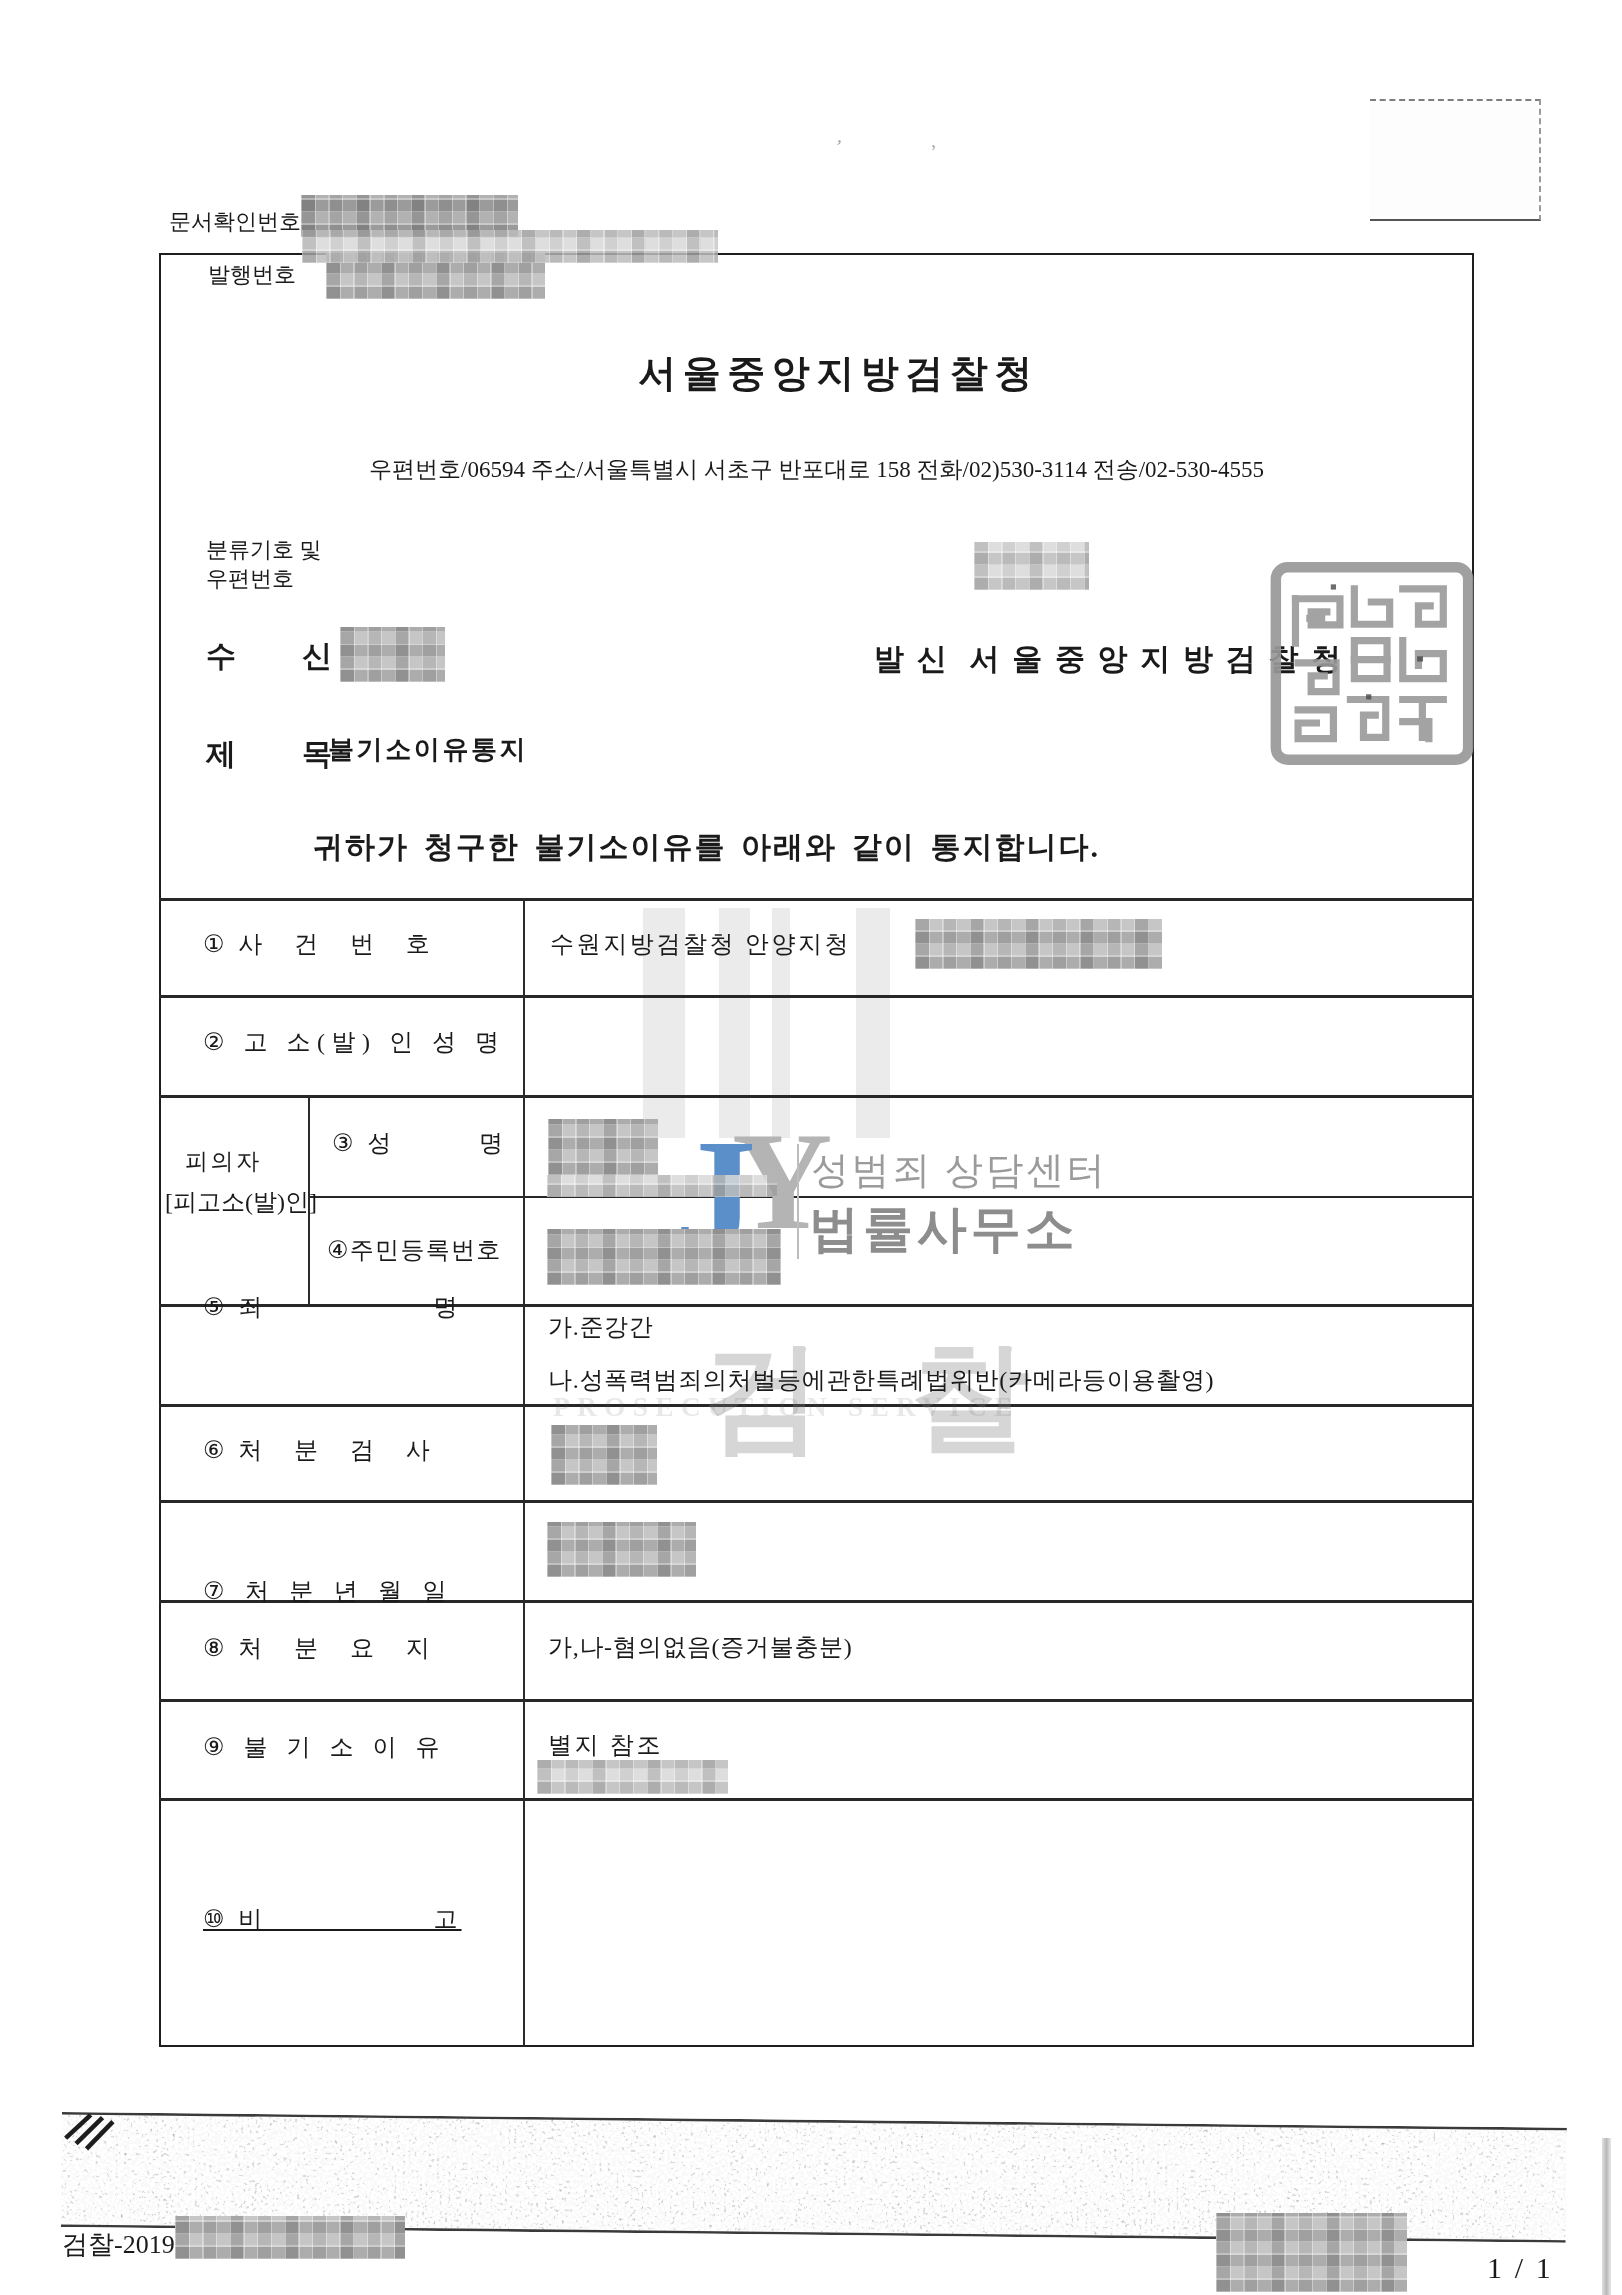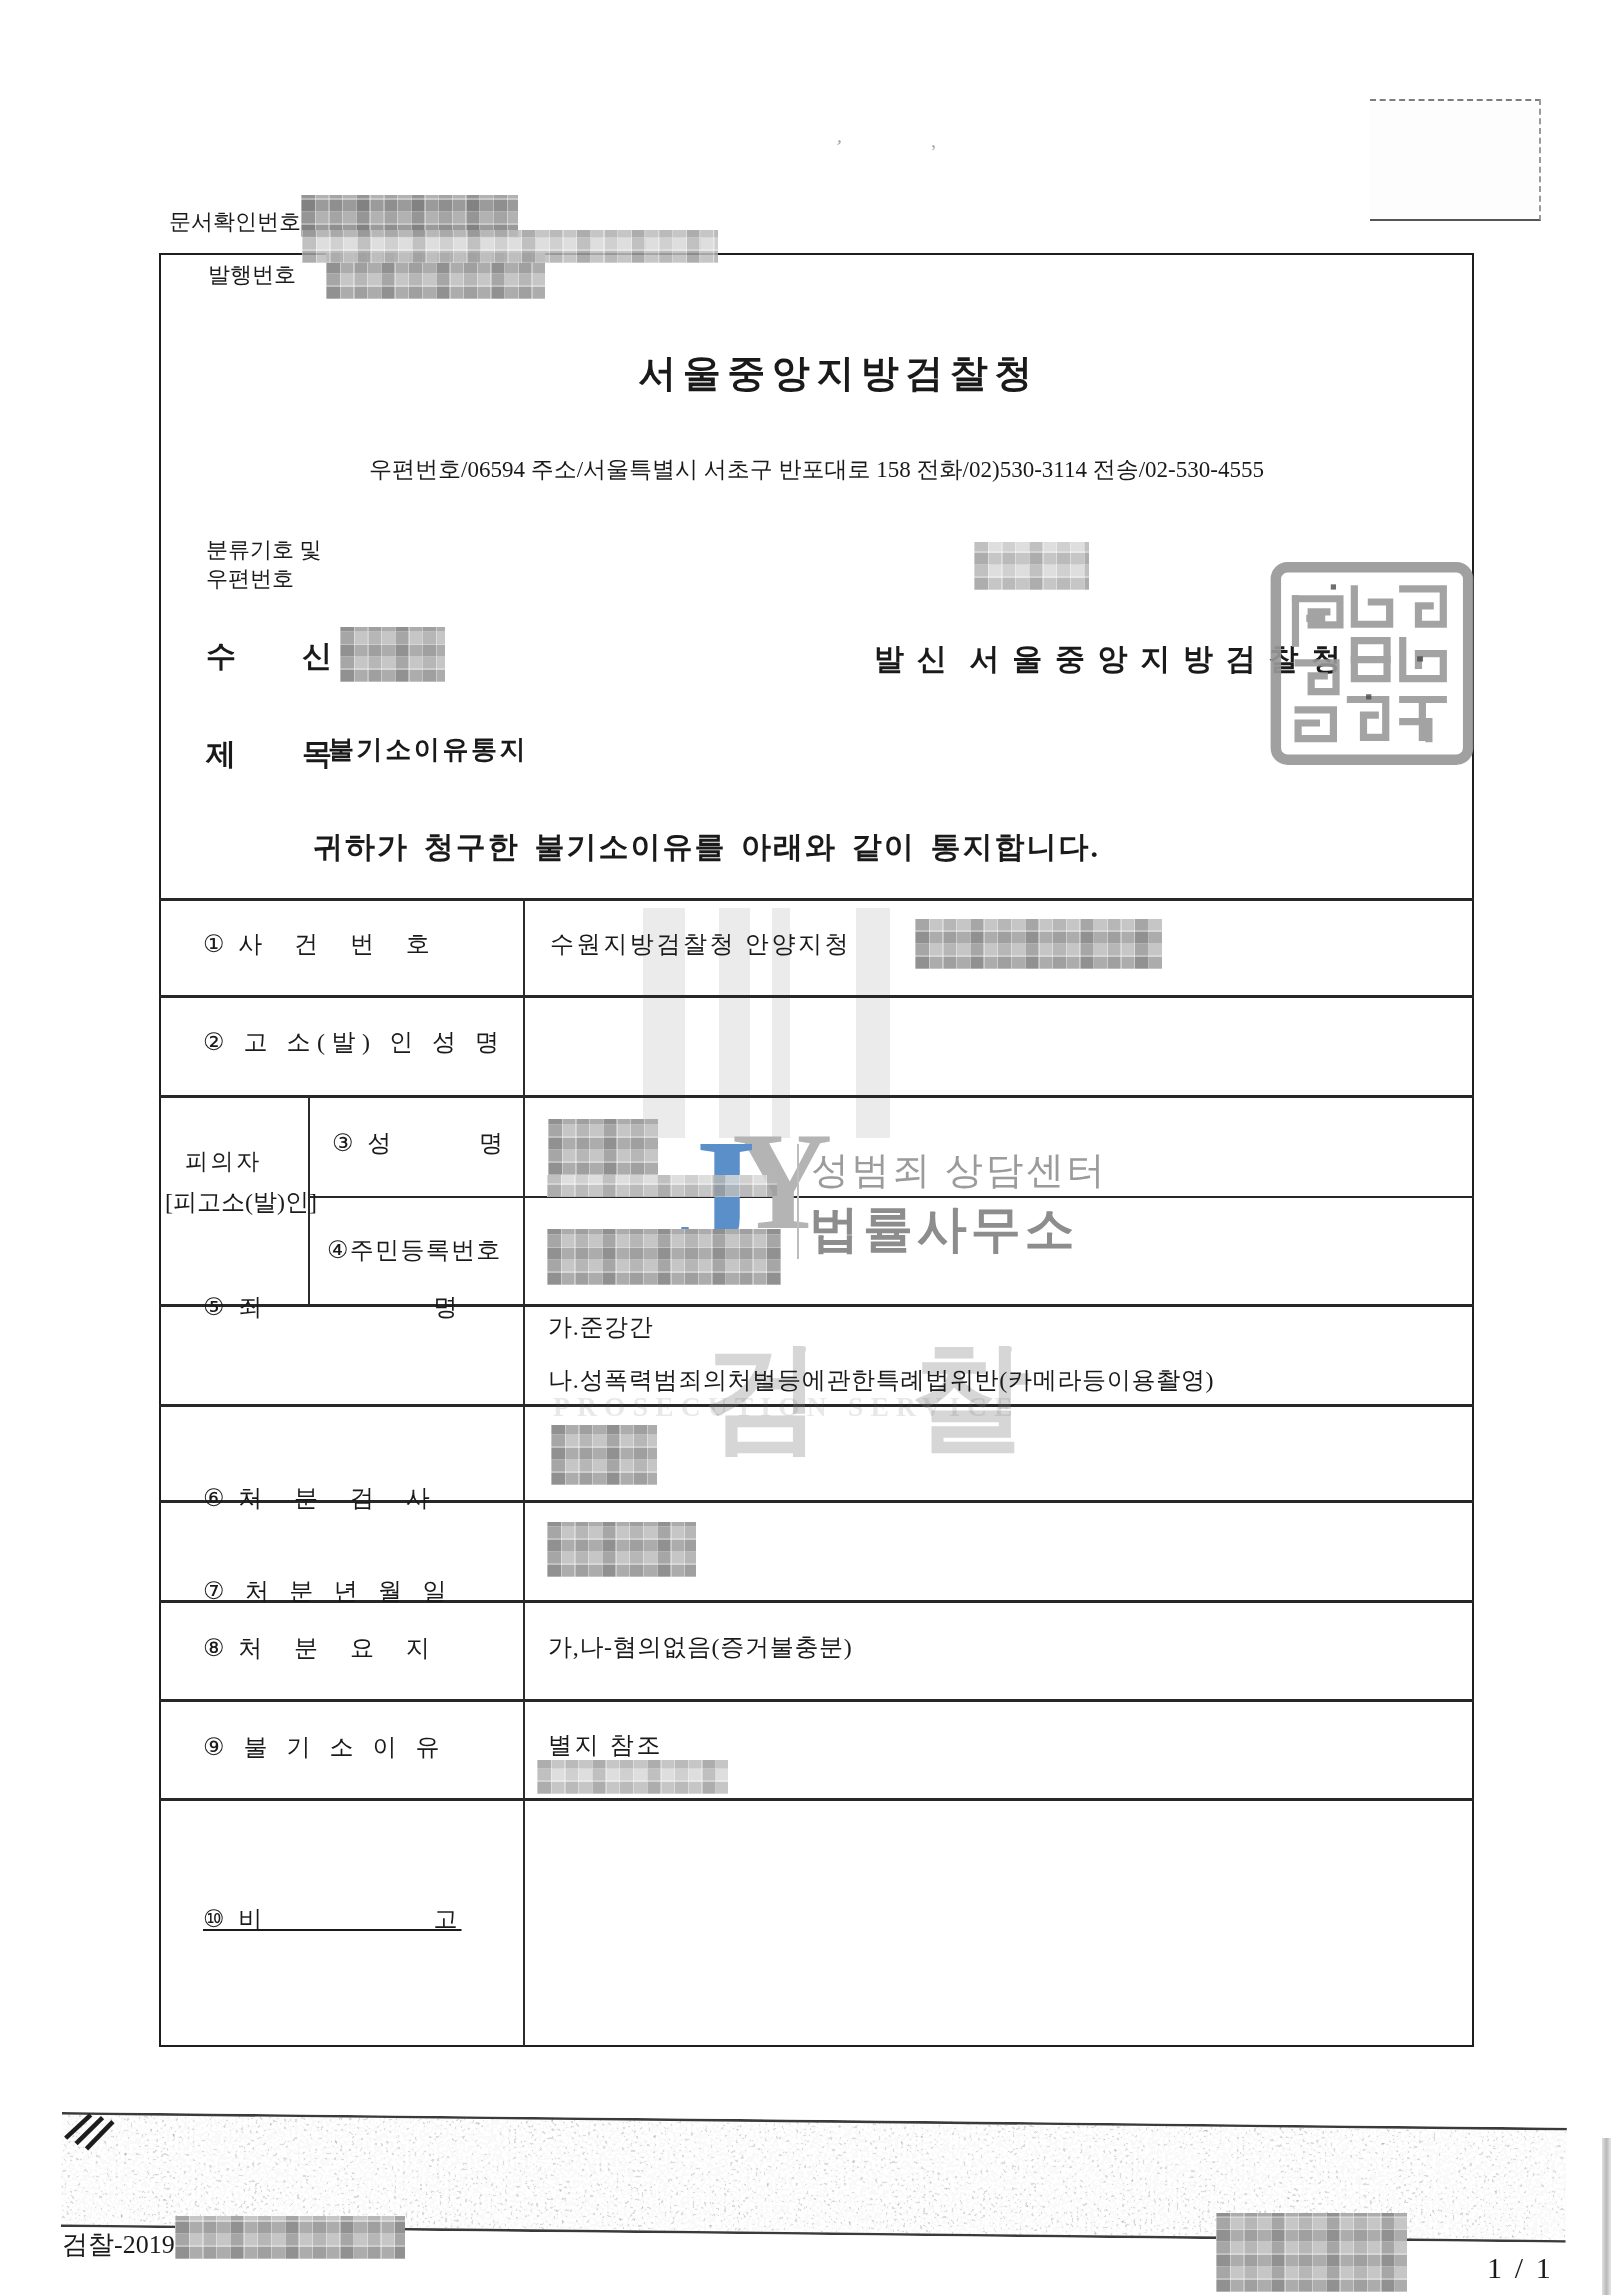--- a/index.html
+++ b/index.html
@@ -153,21 +153,21 @@
   <div class="pix" style="left:548px;top:1119px;width:110px;height:56px;"></div>
   <div class="pix pix--light" style="left:547px;top:1175px;width:230px;height:22px;"></div>
 
   <span class="abs t-cell" style="left:327px;top:1234px;letter-spacing:1.3px;">④주민등록번호</span>
   <div class="pix" style="left:547px;top:1229px;width:234px;height:56px;"></div>
 
   <span class="abs t-cell" style="left:203px;top:1291px;">⑤ 죄　　　　　　명</span>
   <span class="abs t-val" style="left:548px;top:1311px;">가.준강간</span>
   <span class="abs t-val" style="left:548px;top:1364px;">나.성폭력범죄의처벌등에관한특례법위반(카메라등이용촬영)</span>
 
-  <span class="abs t-cell" style="left:203px;top:1434px;margin-top:48px;">⑥ 처　분　검　사</span>
+  <span class="abs t-cell" style="left:203px;top:1434px;">⑥ 처　분　검　사</span>
   <div class="pix" style="left:551px;top:1425px;width:106px;height:60px;"></div>
 
   <span class="abs t-cell" style="left:203px;top:1533px;letter-spacing:7.2px;margin-top:42px;">⑦ 처 분 년 월 일</span>
   <div class="pix" style="left:547px;top:1522px;width:149px;height:55px;"></div>
 
   <span class="abs t-cell" style="left:203px;top:1632px;">⑧ 처　분　요　지</span>
   <span class="abs t-val" style="left:548px;top:1631px;">가,나-혐의없음(증거불충분)</span>
 
   <span class="abs t-cell" style="left:203px;top:1731px;letter-spacing:6.5px;">⑨ 불 기 소 이 유</span>
   <span class="abs t-val" style="left:548px;top:1729px;letter-spacing:2.6px;">별지 참조</span>

